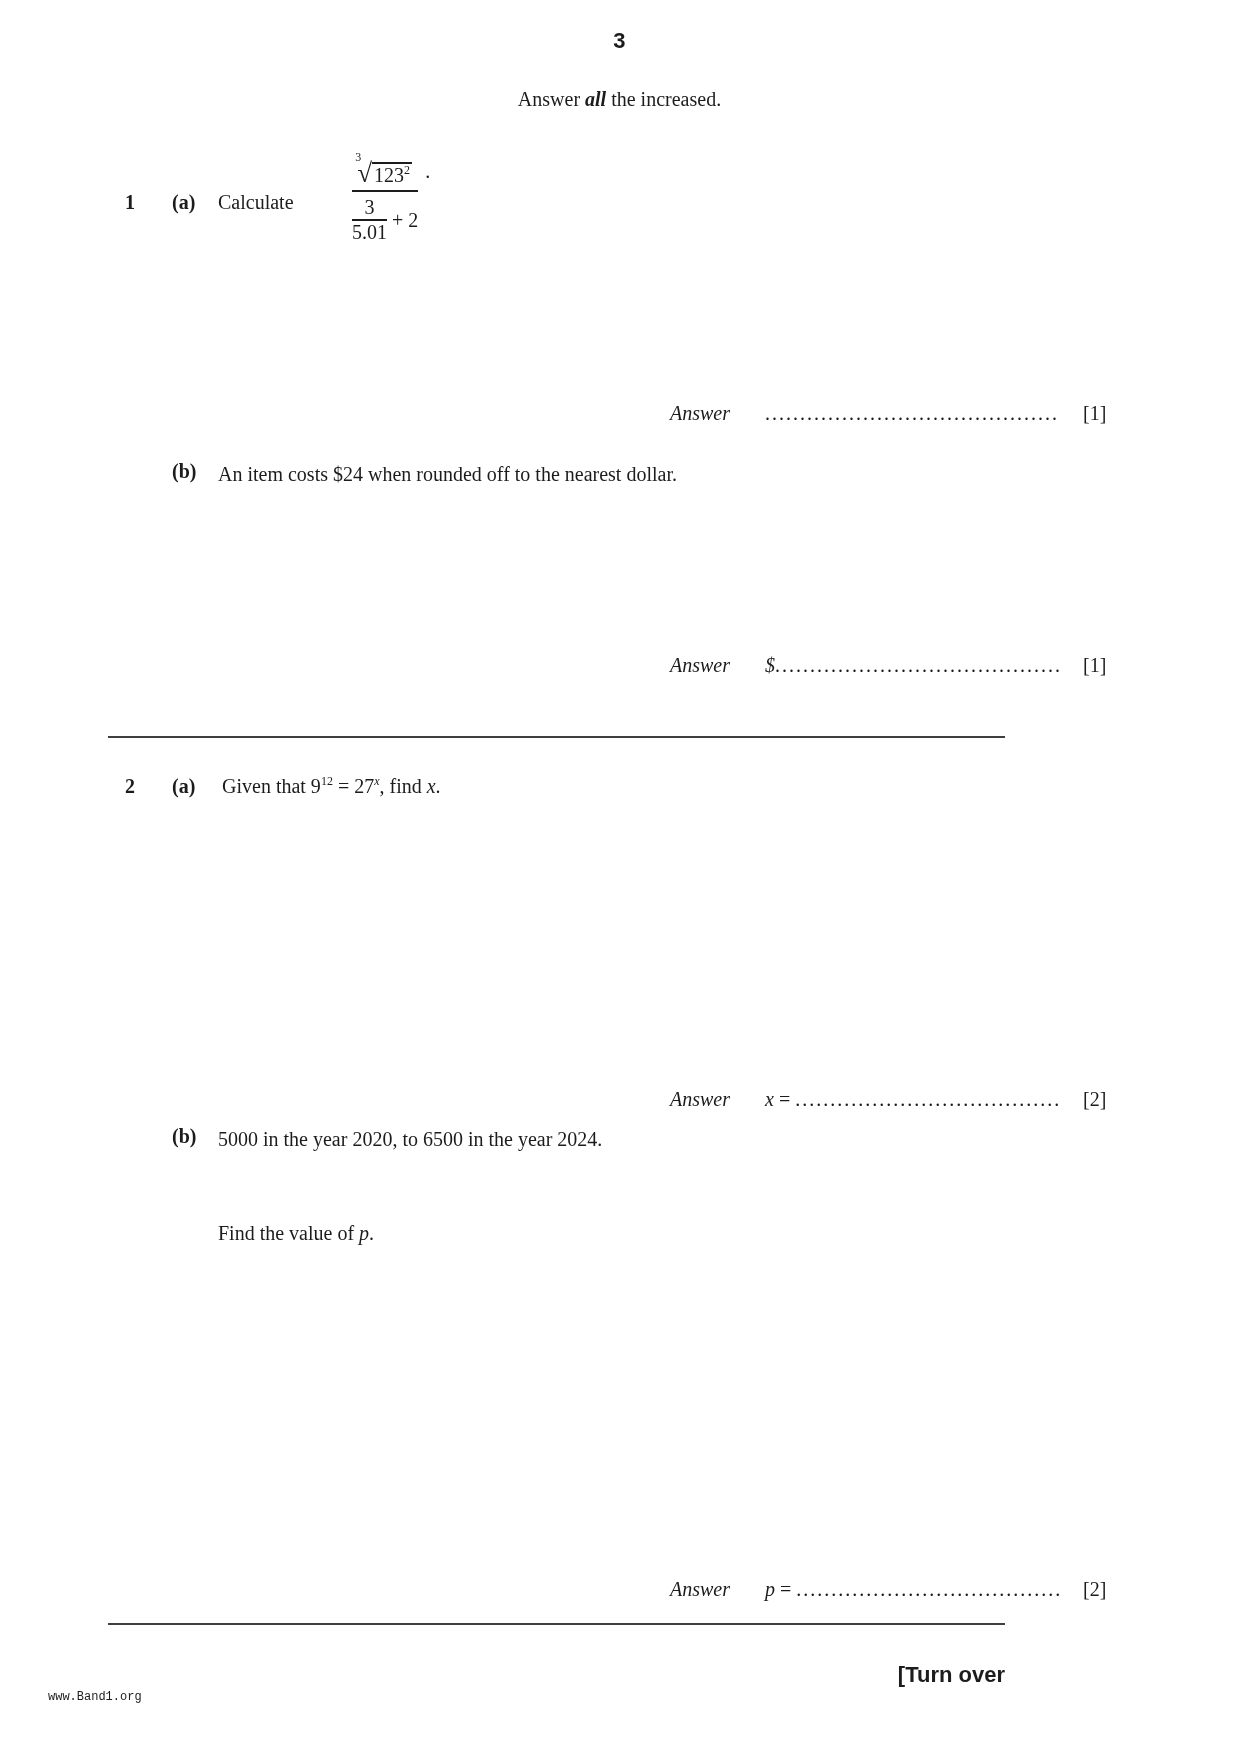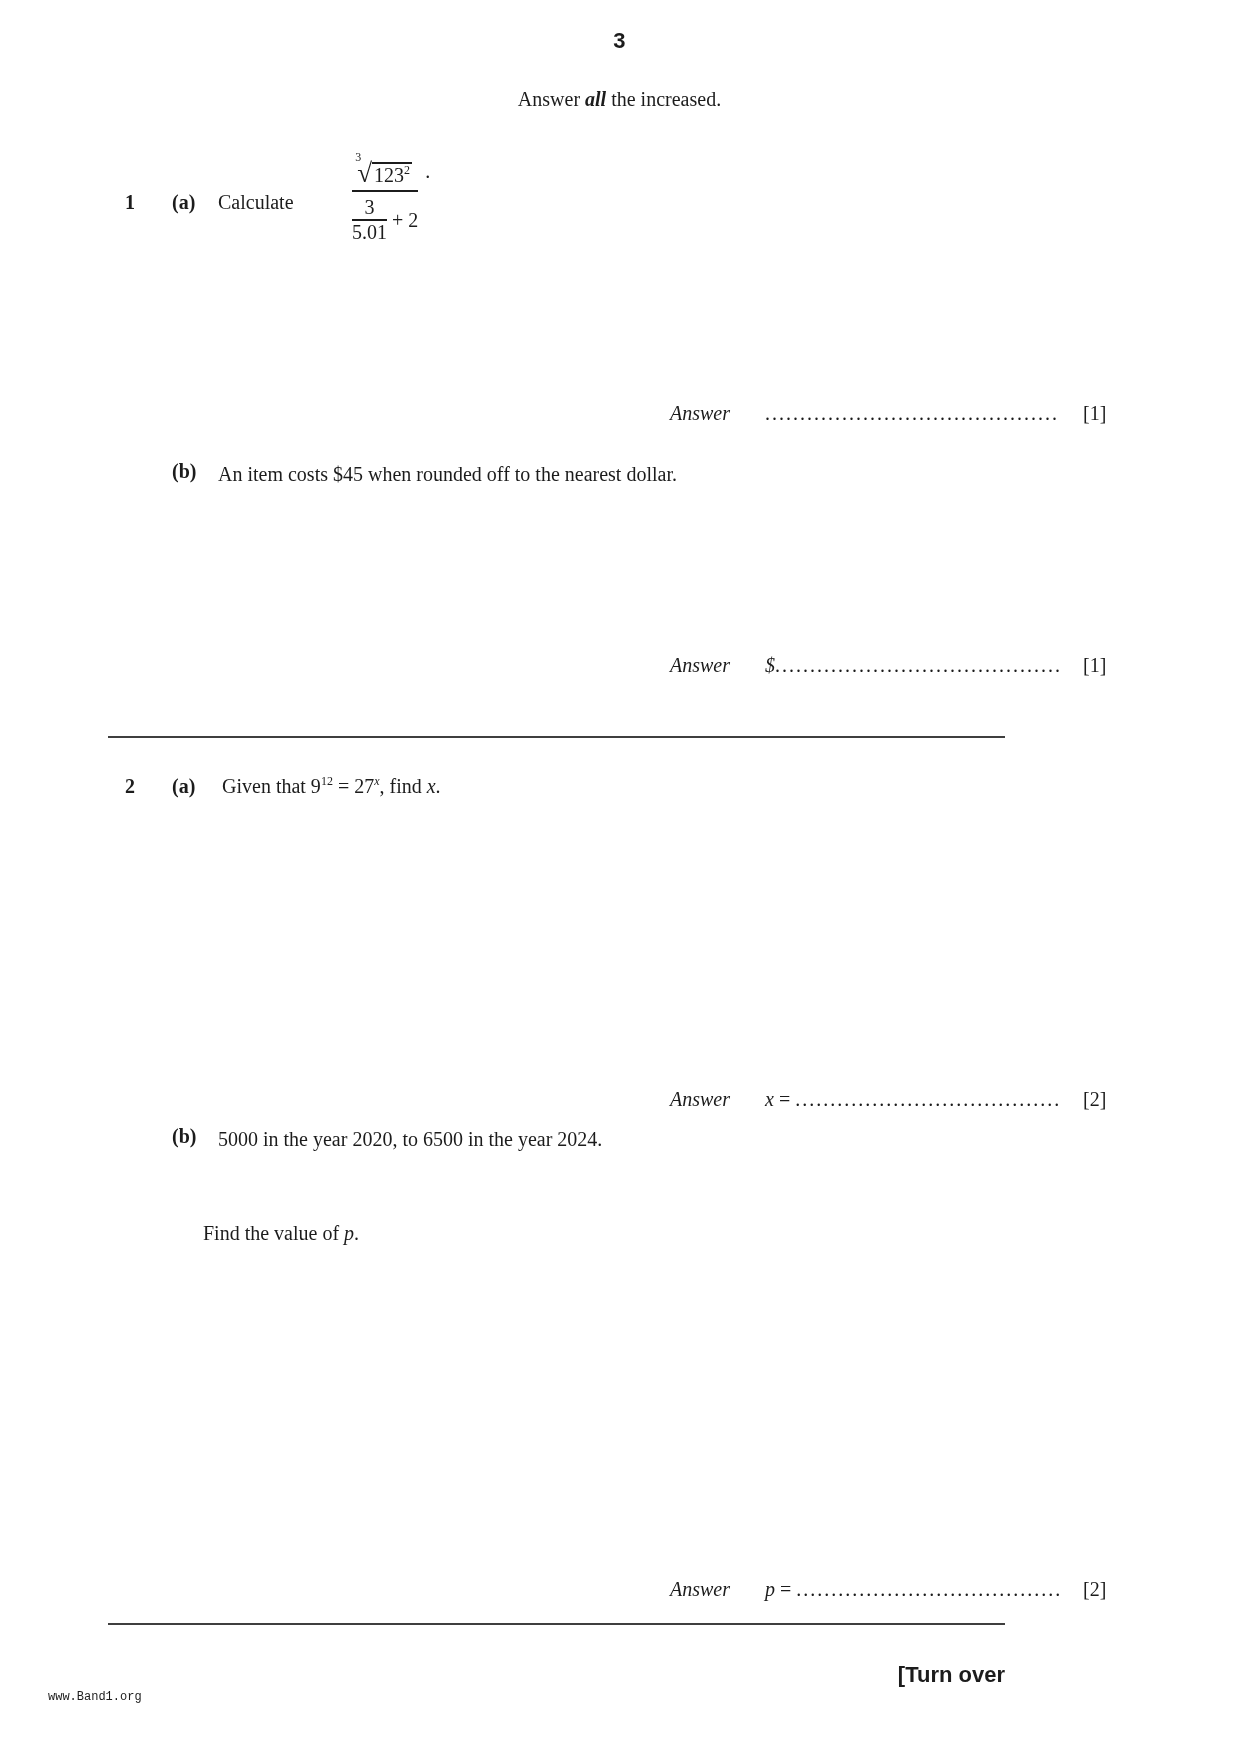--- a/index.html
+++ b/index.html
@@ -79,21 +79,21 @@
 
   <div class="answer-row" style="top:402px">
     <span class="answer-label">Answer</span>
     <span class="answer-value"><span class="dots">..........................................</span></span>
     <span class="mark">[1]</span>
   </div>
 
   <div class="vrow" style="top:460px">
     <span class="abs plabel" style="left:172px">(b)</span>
     <div class="abs qtext" style="left:218px">
-      <div>An item costs $45 when rounded off to the nearest dollar.</div>
+      <div>An item costs $24 when rounded off to the nearest dollar.</div>
     </div>
   </div>
 
   <div class="answer-row" style="top:654px">
     <span class="answer-label">Answer</span>
     <span class="answer-value"><span class="italic">$</span><span class="dots">.........................................</span></span>
     <span class="mark">[1]</span>
   </div>
 
   <div class="rule" style="top:736px"></div>
@@ -110,21 +110,21 @@
     <span class="mark">[2]</span>
   </div>
 
   <div class="vrow" style="top:1125px">
     <span class="abs plabel" style="left:172px">(b)</span>
     <div class="abs qtext" style="left:218px; width:730px;">
       <div>5000 in the year 2020, to 6500 in the year 2024.</div>
     </div>
   </div>
 
-  <div class="abs" style="top:1222px; left:203px"><span>Find the value of </span><span class="italic">p</span><span>.</span></div>
+  <div class="abs" style="top:1222px; left:218px"><span>Find the value of </span><span class="italic">p</span><span>.</span></div>
 
   <div class="answer-row" style="top:1578px">
     <span class="answer-label">Answer</span>
     <span class="answer-value"><span class="italic">p</span><span> = </span><span class="dots">......................................</span></span>
     <span class="mark">[2]</span>
   </div>
 
   <div class="rule" style="top:1623px"></div>
 
   <div class="abs turnover" style="top:1662px; right:234px">[Turn over</div>

